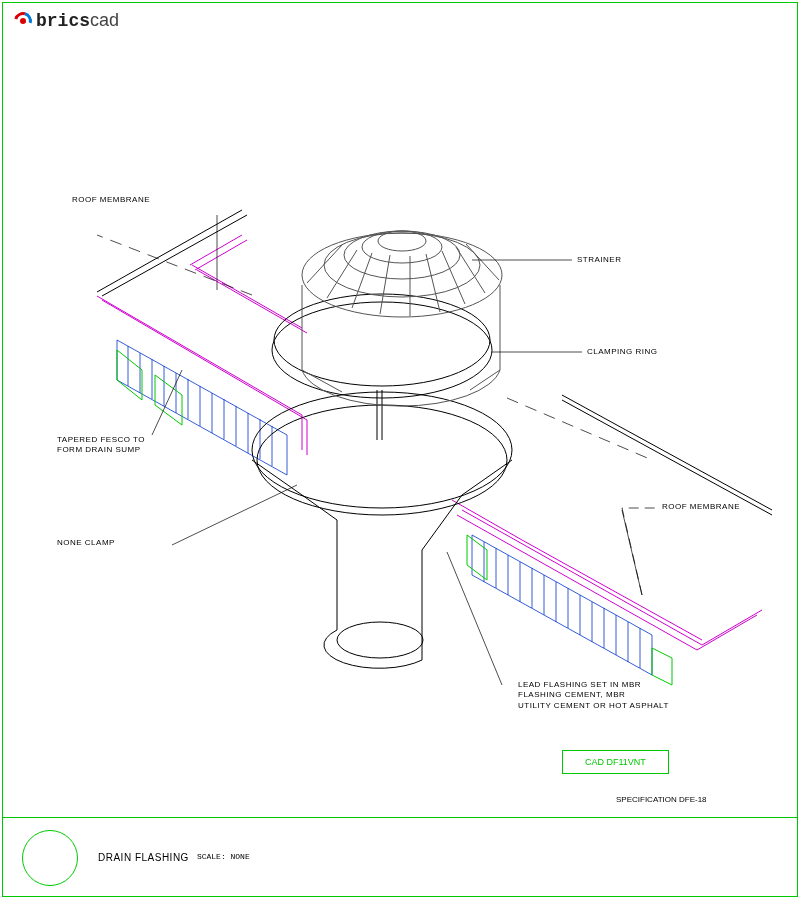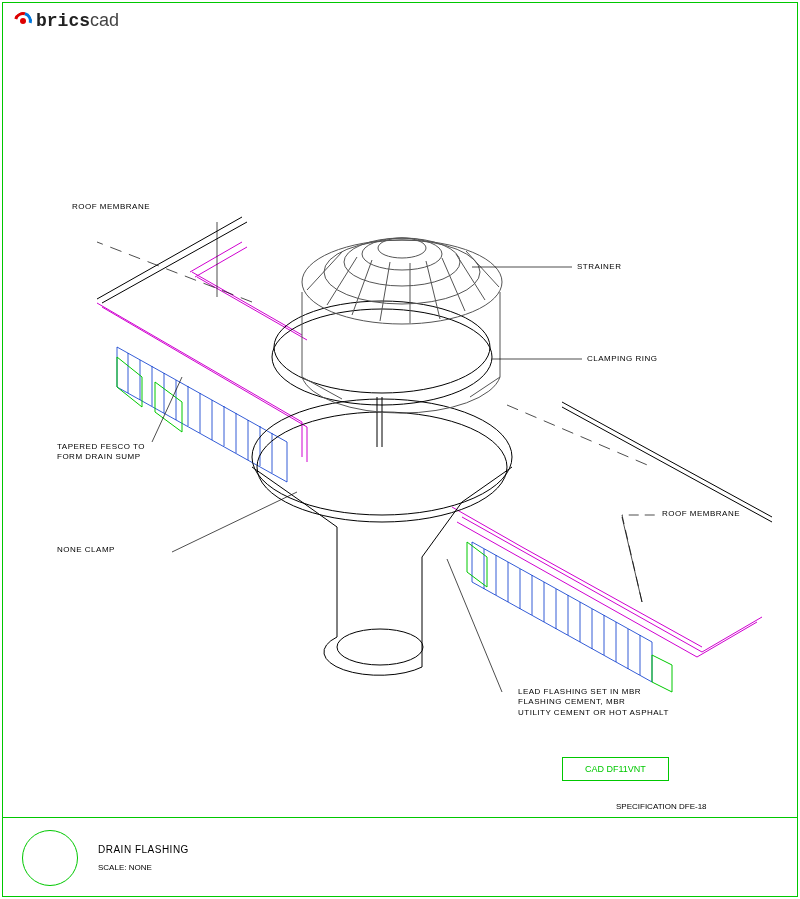--- a/index.html
+++ b/index.html
@@ -44,21 +44,21 @@
   background: #d00;
 }
 .logo-text {
   font-size: 18px;
   color: #444;
   font-weight: 400;
 }
 .logo-text b { font-weight: 700; color: #222; font-family: Liberation Mono, monospace; }
 .drawing-area {
   position: absolute;
-  left: 2px; top: 47px;
+  left: 2px; top: 40px;
   width: 796px; height: 770px;
 }
 .drawing-svg {
   position: absolute;
   left: 0; top: 0;
   width: 100%; height: 100%;
 }
 .callout-label {
   position: absolute;
   font-size: 8px;
@@ -91,31 +91,32 @@
   gap: 20px;
 }
 .title-circle {
   width: 56px; height: 56px;
   border: 1px solid #00c800;
   border-radius: 50%;
   flex-shrink: 0;
 }
 .title-texts {
   display: flex;
-  flex-direction: column;
+  flex-direction: row;
   gap: 8px;
 }
 .title-main {
   font-size: 10px;
   letter-spacing: 0.5px;
   color: #000;
 }
 .title-scale {
   font-size: 8px;
   color: #000;
+  font-family: Liberation Mono, monospace;
 }
 </style>
 </head>
 <body>
 
 <div class="outer-frame"></div>
 
 <div class="logo">
   <div class="logo-icon">
     <div class="logo-swoosh"></div>

